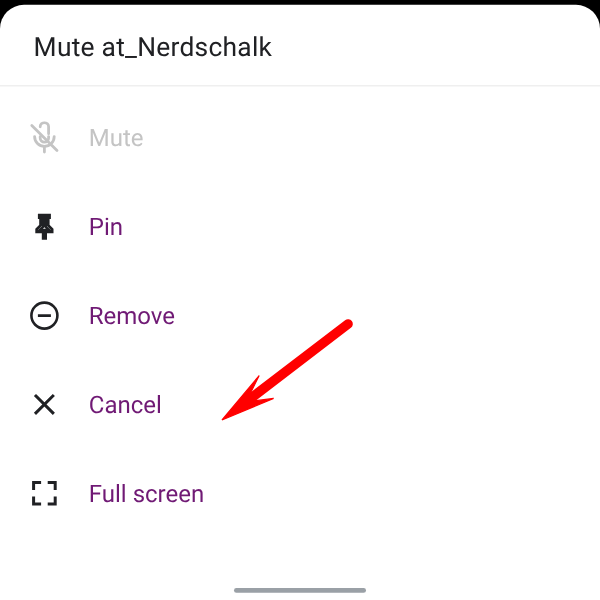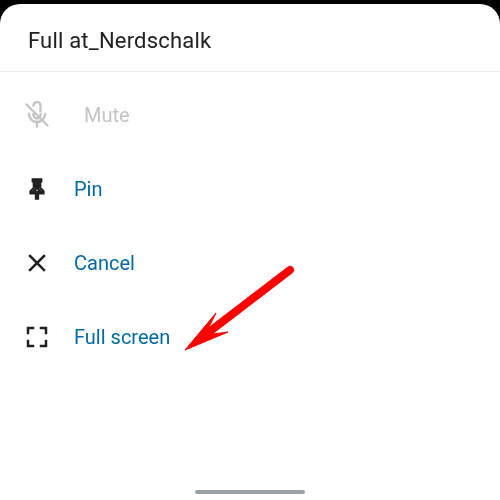--- a/index.html
+++ b/index.html
@@ -28,35 +28,35 @@
   .menu {
     padding-top: 6px;
   }
   .menu-item {
     display: flex;
     align-items: center;
     height: 74px;
     padding-left: 20px;
     cursor: pointer;
   }
-  .menu-item.disabled { cursor: default; gap: 10px; }
+  .menu-item.disabled { cursor: default; }
   .icon-slot {
     width: 34px;
     height: 34px;
     flex: 0 0 34px;
     display: flex;
     align-items: center;
     justify-content: center;
     color: #202124;
   }
   .menu-item.disabled .icon-slot { color: #c4c4c4; }
   .label {
     margin-left: 20px;
     font-size: 20px;
-    color: #0369a1;
+    color: #701a75;
   }
   .menu-item.disabled .label { color: #c4c4c4; }
   .handle {
     position: absolute;
     left: 50%;
     bottom: 6px;
     transform: translateX(-50%);
     width: 110px;
     height: 4px;
     border-radius: 2px;
@@ -67,21 +67,21 @@
     pointer-events: none;
   }
   svg { display: block; }
 </style>
 </head>
 <body>
 
 <div class="sheet">
 
   <div class="header">
-    <div class="header-title">Full at_Nerdschalk</div>
+    <div class="header-title">Mute at_Nerdschalk</div>
   </div>
 
   <div class="menu">
 
     <div class="menu-item disabled">
       <span class="icon-slot">
         <svg width="28" height="28" viewBox="0 0 24 24" fill="none" stroke="currentColor" stroke-width="2" stroke-linecap="round" stroke-linejoin="round">
           <path d="M9 4a3 3 0 0 1 6 0v5"></path>
           <path d="M15 11v1a3 3 0 0 1-6 0v-1"></path>
           <path d="M5 11a7 7 0 0 0 14 0"></path>
@@ -94,20 +94,29 @@
 
     <div class="menu-item">
       <span class="icon-slot">
         <svg width="26" height="26" viewBox="0 0 24 24" fill="currentColor">
           <path d="M16 3 H8 V5 H9 V11 L6 14 V16 H11 V21 H13 V16 H18 V14 L15 11 V5 H16 Z M11 5 H13 V12 L15.5 14.5 H8.5 L11 12 Z" fill="none" stroke="currentColor" stroke-width="2"></path>
         </svg>
       </span>
       <span class="label">Pin</span>
     </div>
 
+    <div class="menu-item">
+      <span class="icon-slot">
+        <svg width="26" height="26" viewBox="0 0 24 24" fill="none" stroke="currentColor" stroke-width="2">
+          <circle cx="12" cy="12" r="10"></circle>
+          <line x1="7" y1="12" x2="17" y2="12"></line>
+        </svg>
+      </span>
+      <span class="label">Remove</span>
+    </div>
 
     <div class="menu-item">
       <span class="icon-slot">
         <svg width="24" height="24" viewBox="0 0 24 24" fill="none" stroke="currentColor" stroke-width="2.5" stroke-linecap="square">
           <line x1="5" y1="5" x2="19" y2="19"></line>
           <line x1="19" y1="5" x2="5" y2="19"></line>
         </svg>
       </span>
       <span class="label">Cancel</span>
     </div>

